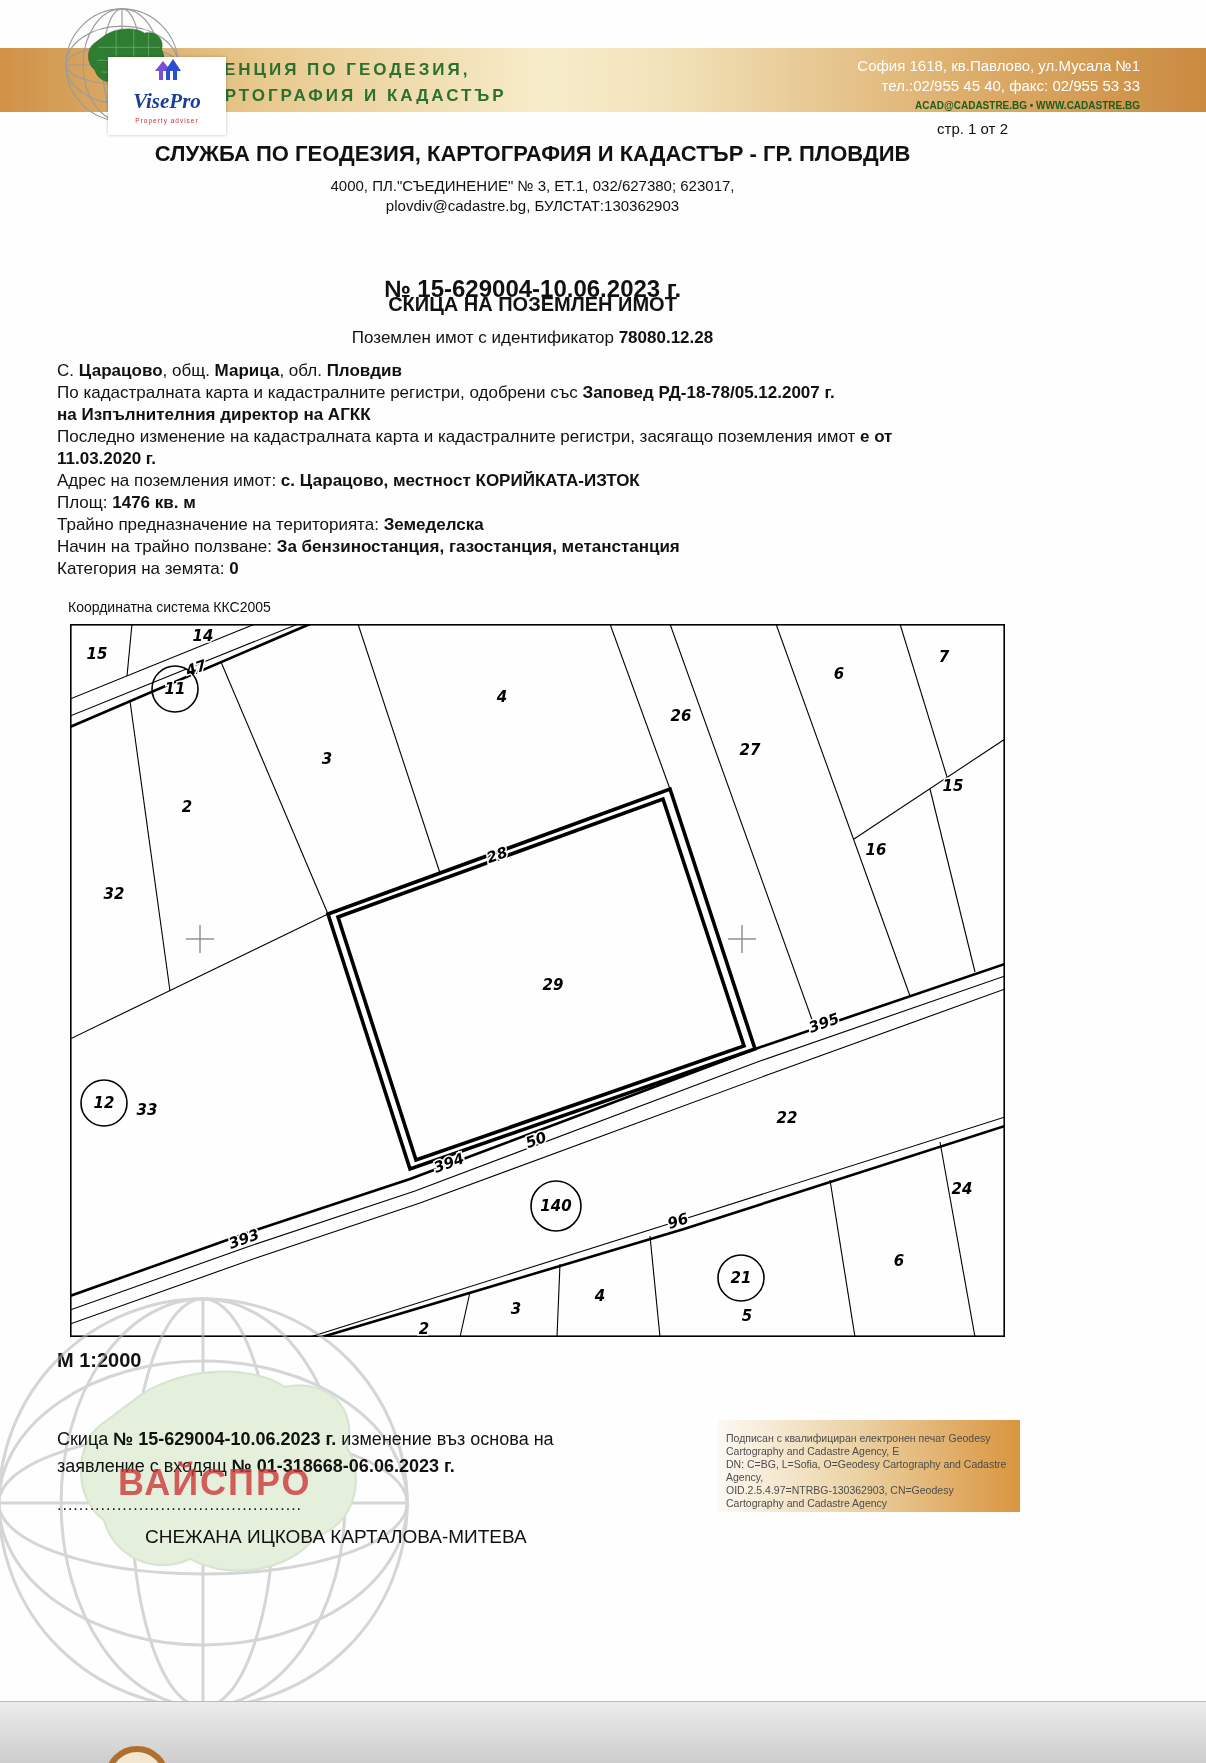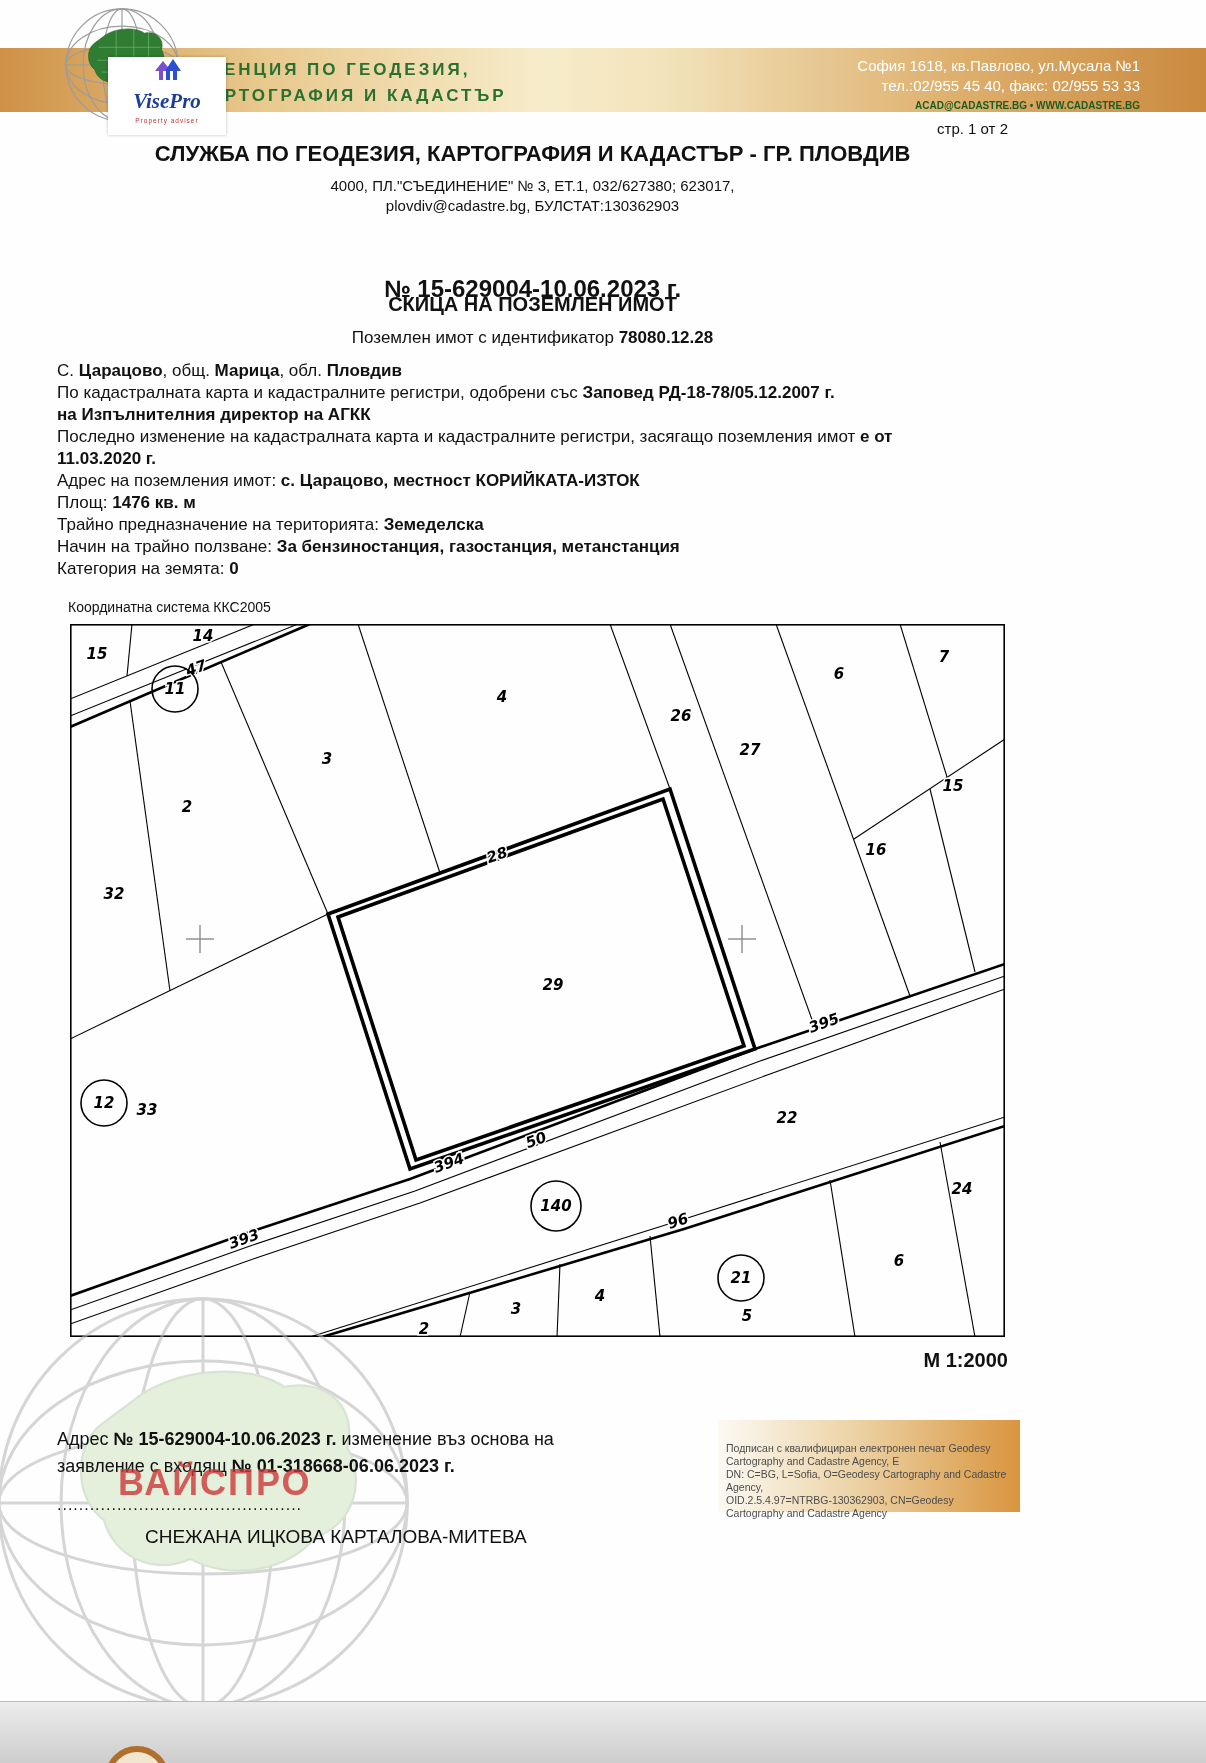--- a/index.html
+++ b/index.html
@@ -35,29 +35,29 @@
   #map-wrap{position:absolute;left:70px;top:624px;width:935px;height:713px;}
   #map-svg .b{fill:none;stroke:#000;stroke-width:1.6;}
   #map-svg .t{fill:none;stroke:#000;stroke-width:1.1;}
   #map-svg .k{fill:none;stroke:#000;stroke-width:2.6;}
   #map-svg .p{fill:none;stroke:#000;stroke-width:3.6;}
   #map-svg .x{stroke:#8a8a8a;stroke-width:1.4;}
   #map-svg text{font-family:"DejaVu Sans","Liberation Sans",sans-serif;
                 font-style:italic;font-weight:bold;font-size:15px;fill:#000;
                 paint-order:stroke;stroke:#fff;stroke-width:3px;}
   #map-svg .circ{fill:none;stroke:#000;stroke-width:1.6;}
-  #scale-label{position:absolute;top:1349px;width:100%;text-align:right;font-size:20px;font-weight:bold;}
+  #scale-label{position:absolute;top:1349px;width:100%;text-align:left;font-size:20px;font-weight:bold;}
   
   #wm-globe{position:absolute;left:-18px;top:1288px;width:442px;height:430px;opacity:.55;z-index:1;}
   #footer-left{position:absolute;left:57px;top:1426px;width:660px;font-size:18px;line-height:27px;z-index:3;}
   #wm-red{position:absolute;left:118px;top:1462px;font-size:36px;font-weight:bold;color:#cc3434;
           letter-spacing:2px;opacity:.78;z-index:4;}
   #dots{position:absolute;left:57px;top:1496px;font-size:16px;letter-spacing:1px;z-index:3;}
   #officer{position:absolute;left:145px;top:1526px;font-size:19px;z-index:3;}
-  #sig-box{position:absolute;left:718px;top:1420px;width:302px;height:92px;padding:22px 8px;box-sizing:border-box;
+  #sig-box{position:absolute;left:718px;top:1420px;width:302px;height:92px;padding:12px 8px;box-sizing:border-box;
            background:linear-gradient(90deg,rgba(247,235,210,.25) 0%,#ecd3a6 45%,#d9953f 100%);
            font-size:10.5px;line-height:13px;color:#4c4c4c;white-space:pre-line;z-index:2;}
   #bottom-bar{position:absolute;left:0;top:1701px;width:1206px;height:62px;
               background:linear-gradient(#ececec,#cdcdcd);border-top:1px solid #bbb;z-index:5;}
   #bar-logo{position:absolute;left:105px;top:44px;width:64px;height:64px;border-radius:50%;
             background:#f3e6cf;border:6px solid #b06f2d;box-sizing:border-box;}
 </style>
 </head>
 <body>
 
@@ -229,21 +229,21 @@
       <ellipse cx="100" cy="100" rx="66" ry="95"></ellipse>
       <ellipse cx="100" cy="100" rx="95" ry="33"></ellipse>
       <ellipse cx="100" cy="100" rx="95" ry="66"></ellipse>
       <line x1="5" y1="100" x2="195" y2="100"></line>
       <line x1="100" y1="5" x2="100" y2="195"></line>
     </g>
     <path d="M68,52 C85,38 120,34 138,46 C158,42 172,56 167,74 C176,90 170,110 152,116 C140,132 112,136 94,126 C76,134 58,124 54,108 C40,98 40,74 52,64 Z" fill="#cfe3c2" stroke="#b9cfae" stroke-width="1"></path>
   </svg>
 
   <div id="footer-left">
-    <div><span>Адрес </span><b>№ 15-629004-10.06.2023 г.</b><span> изменение въз основа на</span></div>
+    <div><span>Скица </span><b>№ 15-629004-10.06.2023 г.</b><span> изменение въз основа на</span></div>
     <div><span>заявление с входящ </span><b>№ 01-318668-06.06.2023 г.</b></div>
   </div>
 
   <div id="wm-red">ВАЙСПРО</div>
   <div id="dots">.............................................</div>
   <div id="officer">СНЕЖАНА ИЦКОВА КАРТАЛОВА-МИТЕВА</div>
 
   <div id="sig-box">Подписан с квалифициран електронен печат Geodesy Cartography and Cadastre Agency, E
 DN: C=BG, L=Sofia, O=Geodesy Cartography and Cadastre Agency,
 OID.2.5.4.97=NTRBG-130362903, CN=Geodesy Cartography and Cadastre Agency</div>

